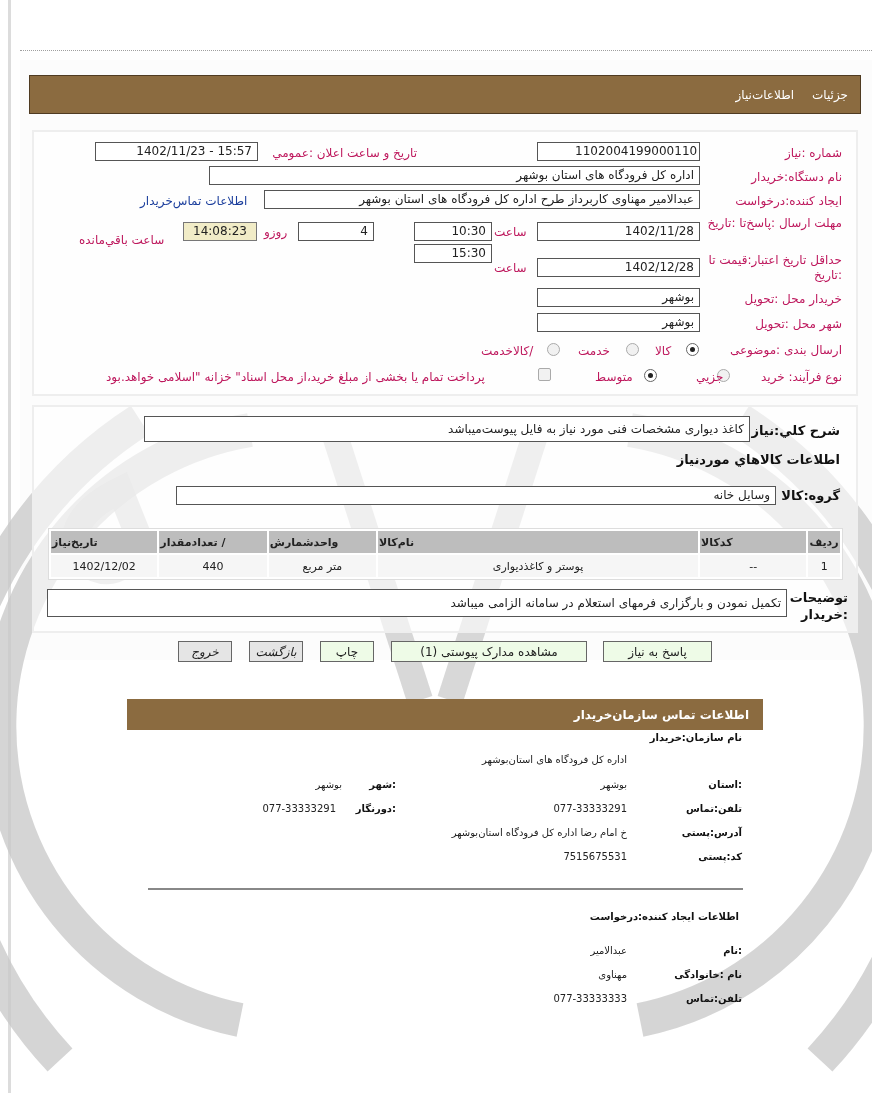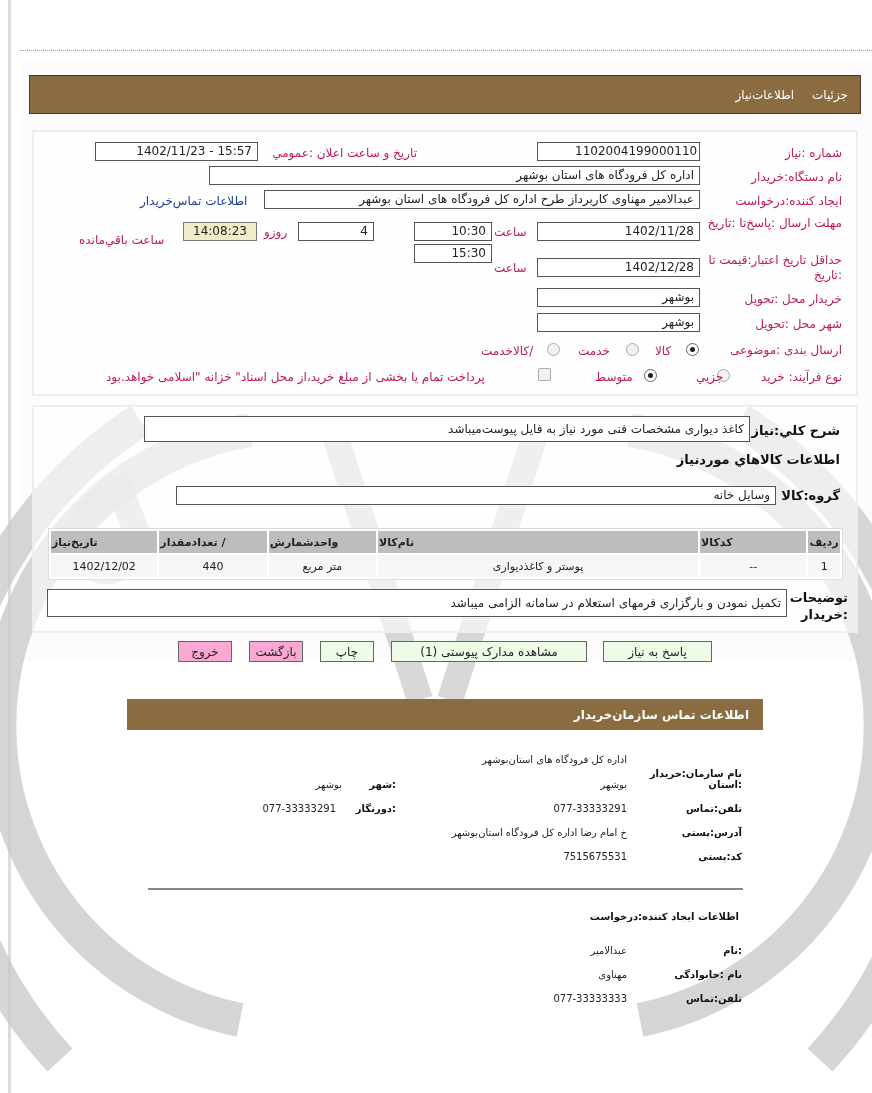--- a/index.html
+++ b/index.html
@@ -59,21 +59,21 @@
   table.items th {
     background: #bdbdbd; color: #222; height: 22px; font-weight: bold; font-size: 11px; text-align: left;
   }
   table.items td { background: #f6f6f6; height: 22px; text-align: center; color: #222; }
 
   .btn {
     position: absolute; height: 21px; border: 1px solid #666; font-size: 12px;
     display: flex; align-items: center; justify-content: center; direction: rtl; cursor: pointer; color: #222;
   }
   .btn.green { background: #eefbe7; }
-  .btn.pink { background: #f9a8d4; }
+  .btn.pink { background: #e5e5e5; font-style: italic; }
 
   .sec-bar {
     position: absolute; left: 127px; top: 699px; width: 636px; height: 31px;
     background: #8b6b40; color: #fff; direction: rtl; font-weight: bold; font-size: 12px;
     display: flex; align-items: center; padding-right: 14px;
   }
   .c-lbl { position: absolute; direction: rtl; font-weight: bold; font-size: 10px; color: #111; text-align: right; }
   .c-val { position: absolute; direction: rtl; font-size: 10px; color: #222; text-align: right; white-space: nowrap; }
   .c-val.ltr { direction: ltr; }
   .divider { position: absolute; left: 148px; top: 888px; width: 595px; border-top: 2px solid #888; }
@@ -194,21 +194,21 @@
 <div class="btn green" style="left:603px; top:641px; width:109px;">پاسخ به نیاز</div>
 <div class="btn green" style="left:391px; top:641px; width:196px;">مشاهده مدارک پیوستی (1)</div>
 <div class="btn green" style="left:320px; top:641px; width:54px;">چاپ</div>
 <div class="btn pink" style="left:249px; top:641px; width:54px;">بازگشت</div>
 <div class="btn pink" style="left:178px; top:641px; width:54px;">خروج</div>
 
 <div class="sec-bar">
   <span>اطلاعات تماس سازمان‌خریدار</span>
 </div>
 
-<div class="c-lbl" style="right:130px; top:768px;text-align:right;">نام سازمان:خریدار</div>
+<div class="c-lbl" style="right:130px; top:732px;text-align:right;">نام سازمان:خریدار</div>
 <div class="c-val" style="right:245px; top:754px;">اداره کل فرودگاه های استان‌بوشهر</div>
 
 <div class="c-lbl" style="right:130px; top:779px;">:استان</div>
 <div class="c-val" style="right:245px; top:779px;">بوشهر</div>
 <div class="c-lbl" style="right:476px; top:779px;">:شهر</div>
 <div class="c-val" style="right:530px; top:779px;">بوشهر</div>
 
 <div class="c-lbl" style="right:130px; top:803px;">تلفن:تماس</div>
 <div class="c-val ltr" style="right:245px; top:803px;">077-33333291</div>
 <div class="c-lbl" style="right:476px; top:803px;">:دورنگار</div>

